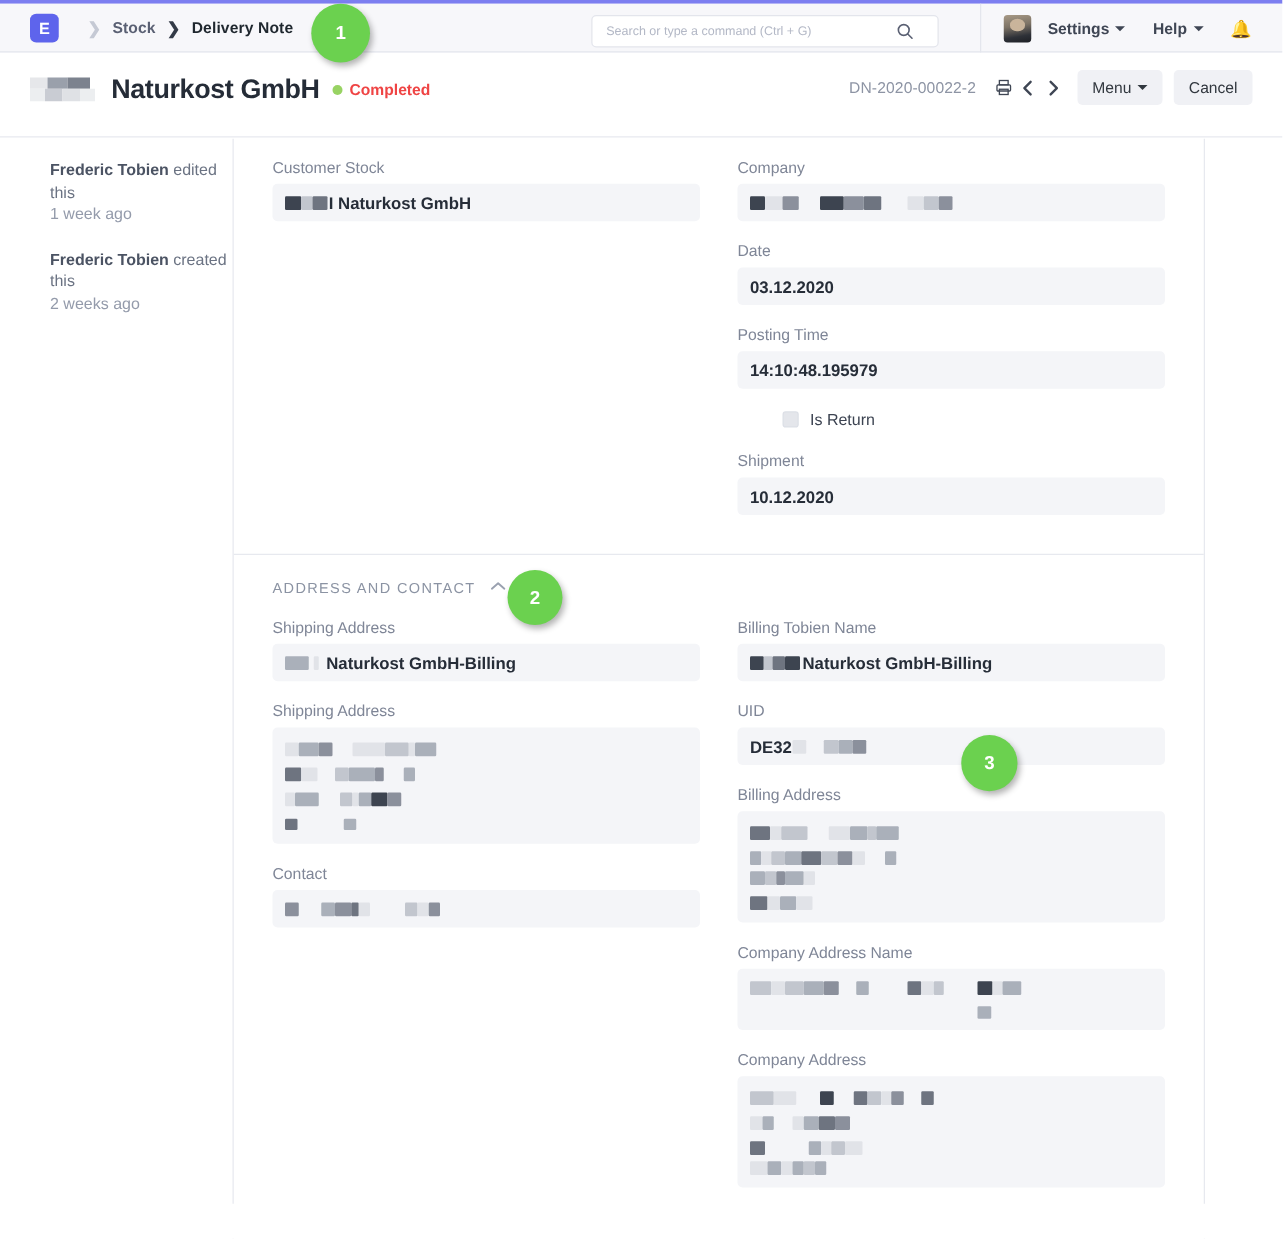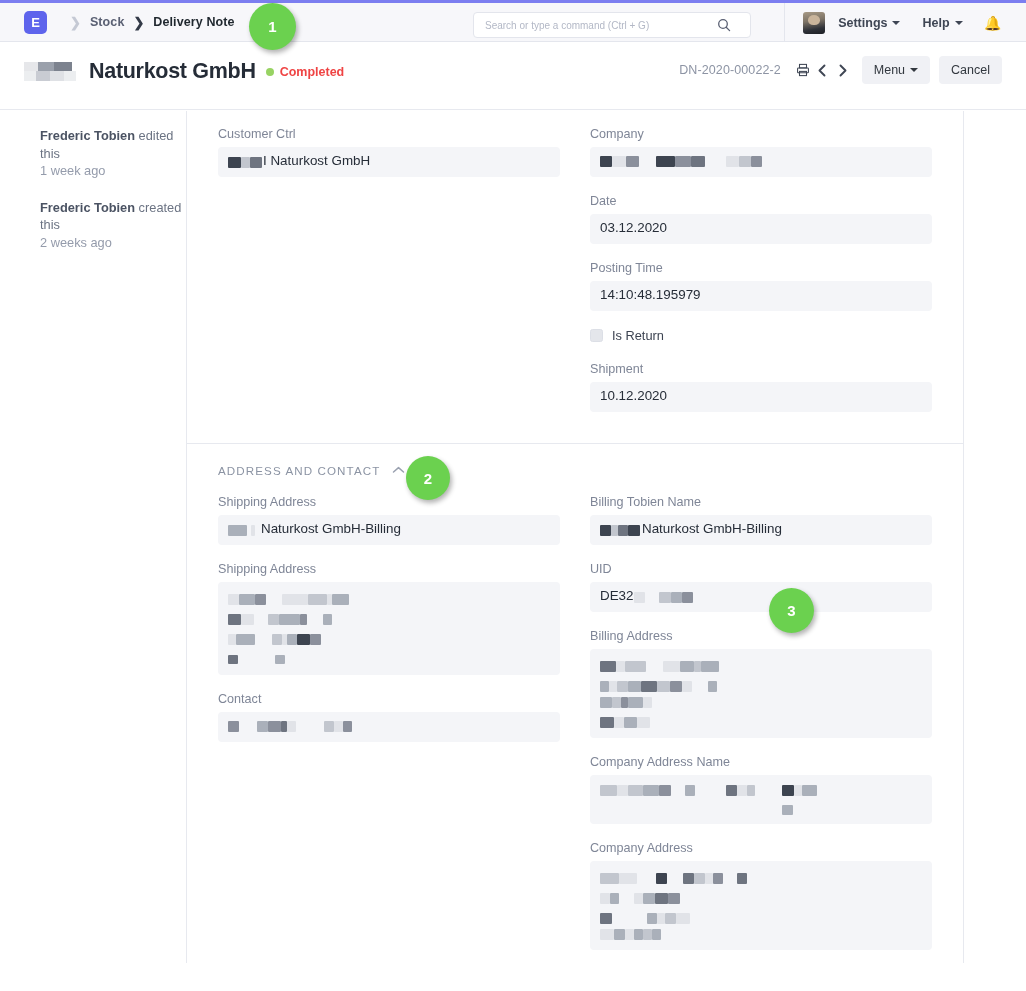--- a/index.html
+++ b/index.html
@@ -173,22 +173,22 @@
   .col { width: 342px; }
   .col.left { margin-right: 30px; }
 
   .field { margin-bottom: 17px; }
   .field-label {
     font-size: 12.6px; color: #7f8697; margin-bottom: 6px; display: block;
   }
   .field-value {
     background: #f4f5f8; border-radius: 4px;
     min-height: 30px; padding: 6px 10px;
-    font-size: 13.4px; font-weight: normal; color: #262d38;
-    display: flex; 
+    font-size: 13.4px; font-weight: bold; color: #262d38;
+    display: flex; align-items: center;
   }
   .field-value.area {
     display: block; min-height: 60px; padding: 9px 10px;
   }
   .field-value.area.tall { min-height: 66px; }
 
   
   .rd {
     display: inline-block; height: 11px; border-radius: 1px;
     vertical-align: middle;
@@ -196,21 +196,21 @@
   .rd.r1 { background: #3d4450; }
   .rd.r2 { background: #8b909c; }
   .rd.r3 { background: #c2c6ce; }
   .rd.r4 { background: #e1e3e8; }
   .rd.r5 { background: #6e7480; }
   .rd.r6 { background: #aab0ba; }
   .rdline { display: block; margin-bottom: 5px; white-space: nowrap; }
   .rdline:last-child { margin-bottom: 0; }
 
   
-  .checkrow { display: flex; align-items: center; margin-bottom: 19px; margin-top: 2px; }
+  .checkrow { display: flex; align-items: center; margin-bottom: 19px; margin-top: 2px; margin-left: 36px; }
   .checkbox {
     width: 13px; height: 13px; border-radius: 2.5px;
     background: #e4e6eb; border: 1px solid #dcdfe6; margin-right: 9px;
   }
   .check-label { font-size: 12.8px; color: #3c4351; }
 
   
   .title-rd {
     display: inline-block; width: 58px; height: 22px; margin-right: 7px;
     position: relative; vertical-align: middle; top: -1px;
@@ -334,21 +334,21 @@
     <div class="activity-time">2 weeks ago</div>
   </div>
 </div>
 
 <div class="form-card">
 
   <div class="section" style="padding-top:16px;padding-bottom:14px;">
     <div class="cols">
       <div class="col left">
         <div class="field">
-          <label class="field-label">Customer Ctrl</label>
+          <label class="field-label">Customer Stock</label>
           <div class="field-value">
             <span style="display:inline-flex;align-items:center;margin-right:1px;">
               <i class="rd r1" style="width:13px;"></i>
                 <i class="rd r3" style="width:9px;"></i>
                 <i class="rd r5" style="width:12px;"></i>
             </span>
             <span>I Naturkost GmbH</span>
           </div>
         </div>
       </div>

